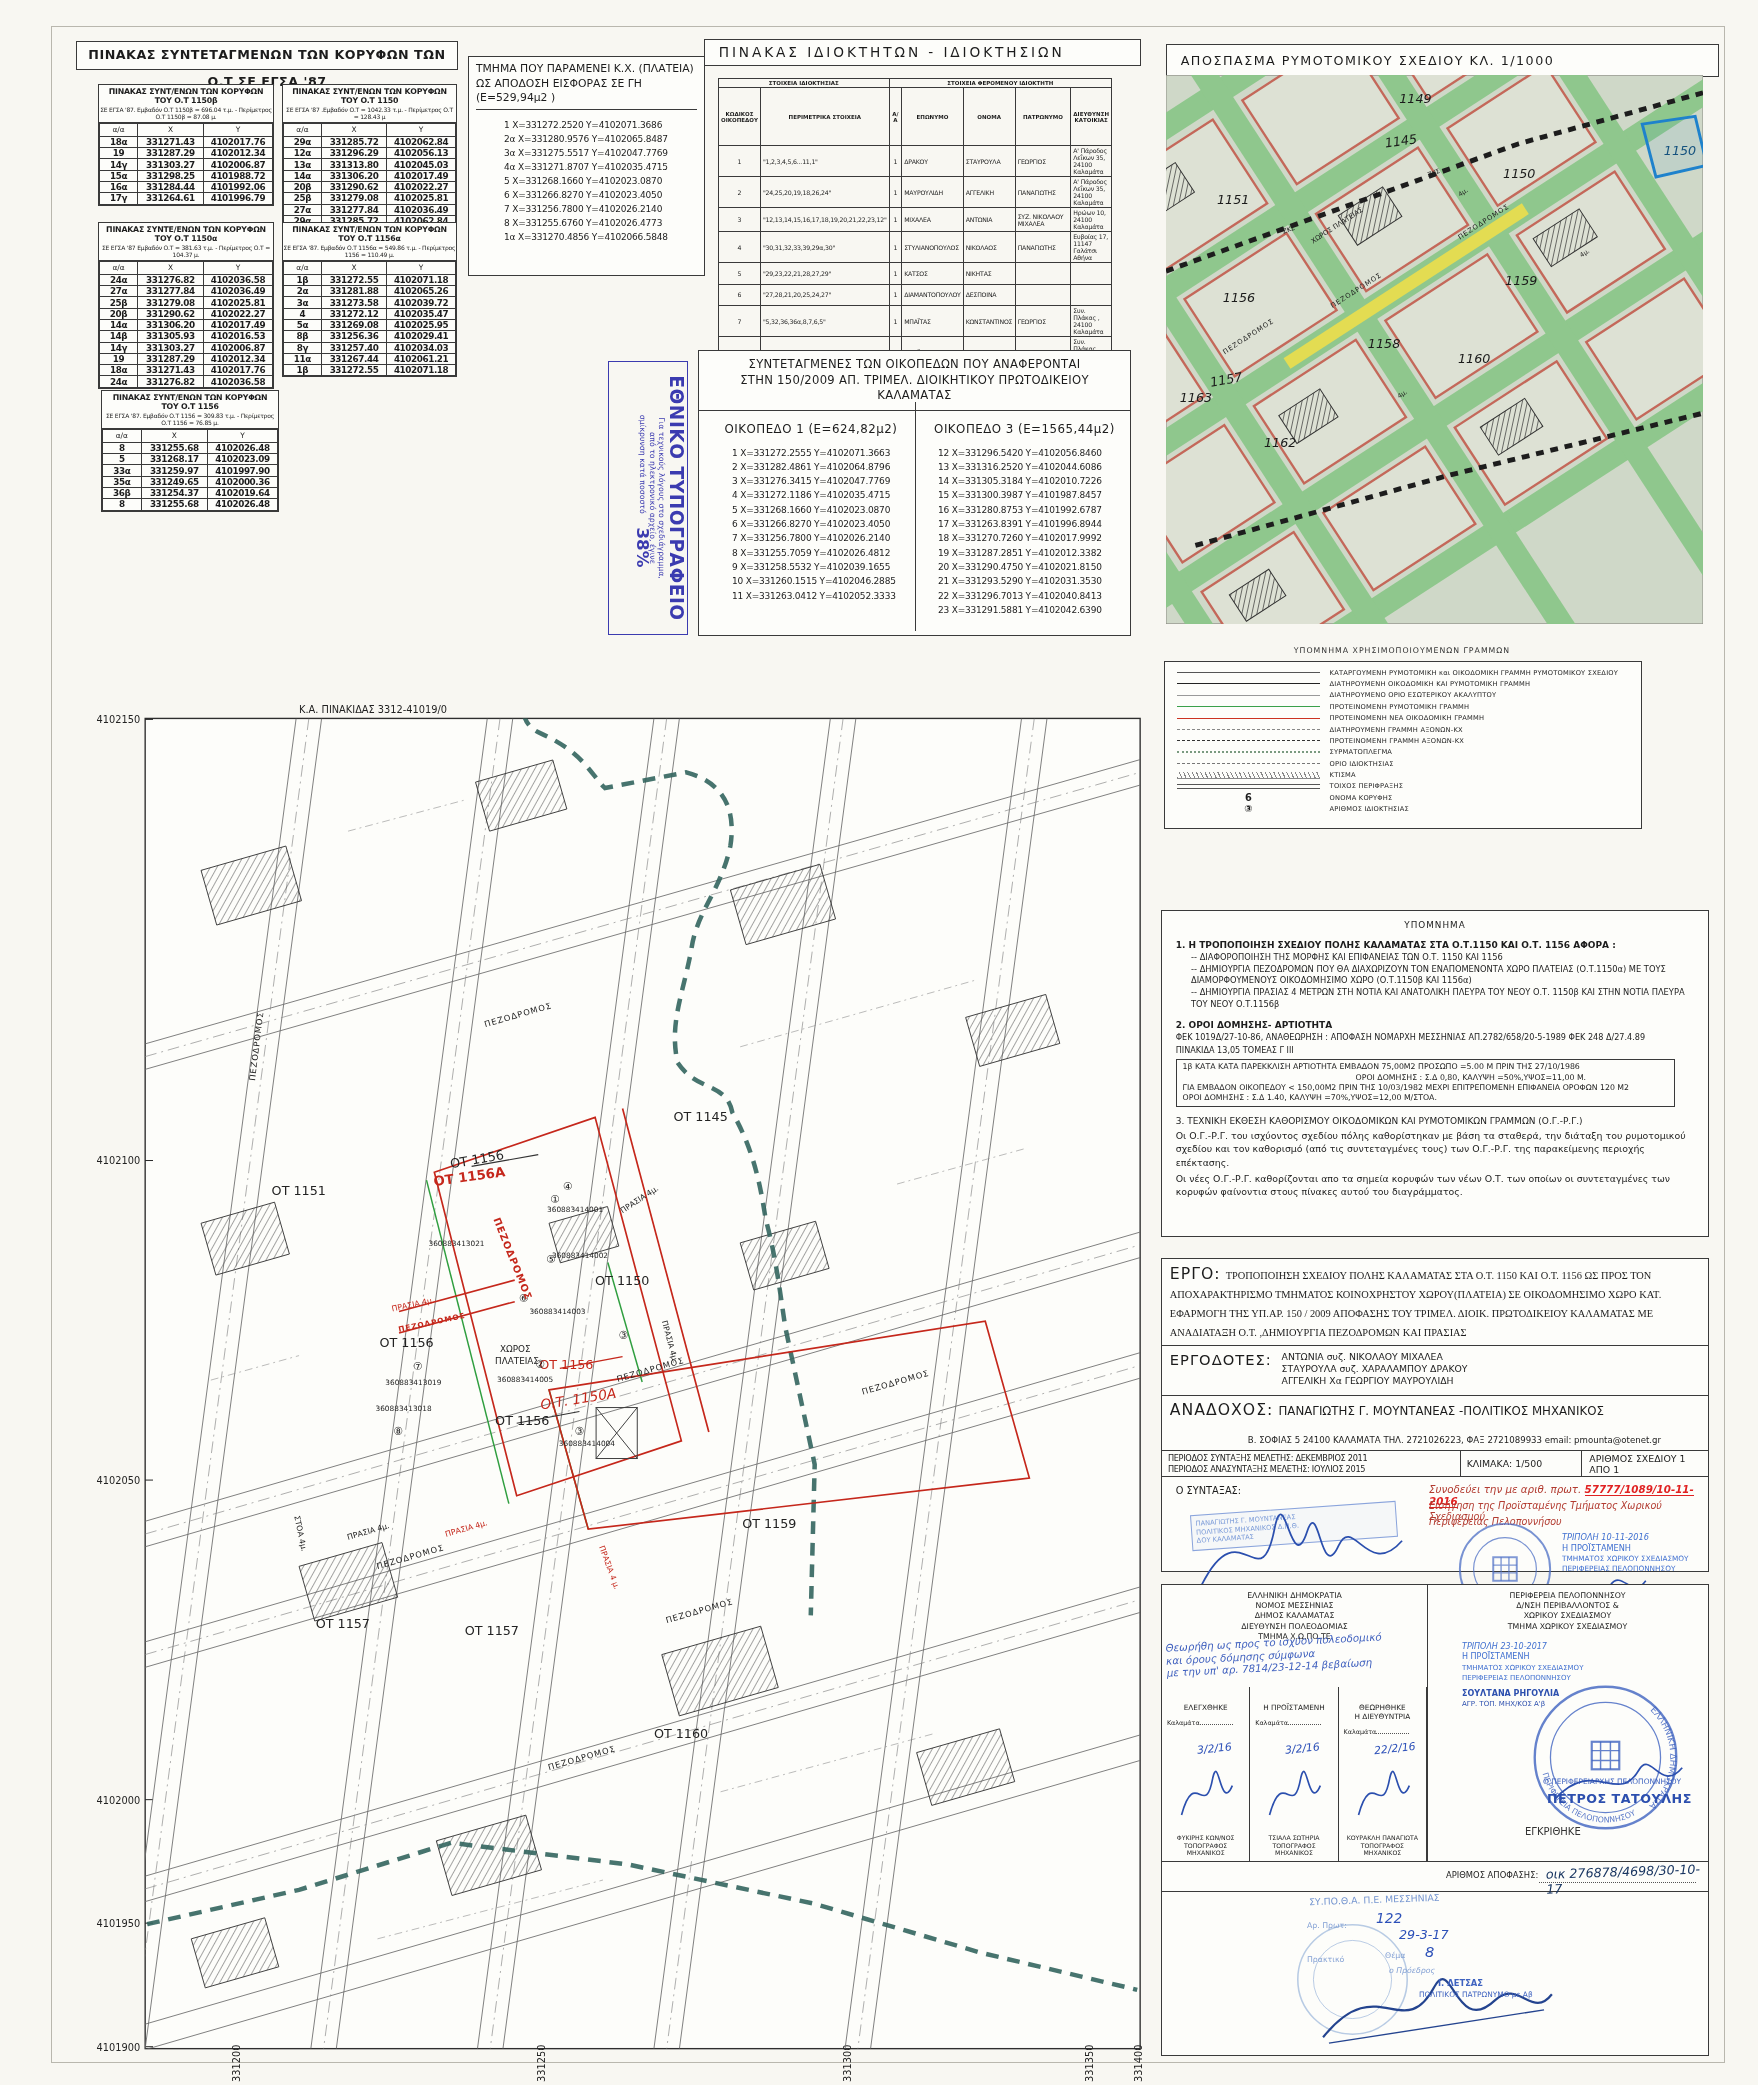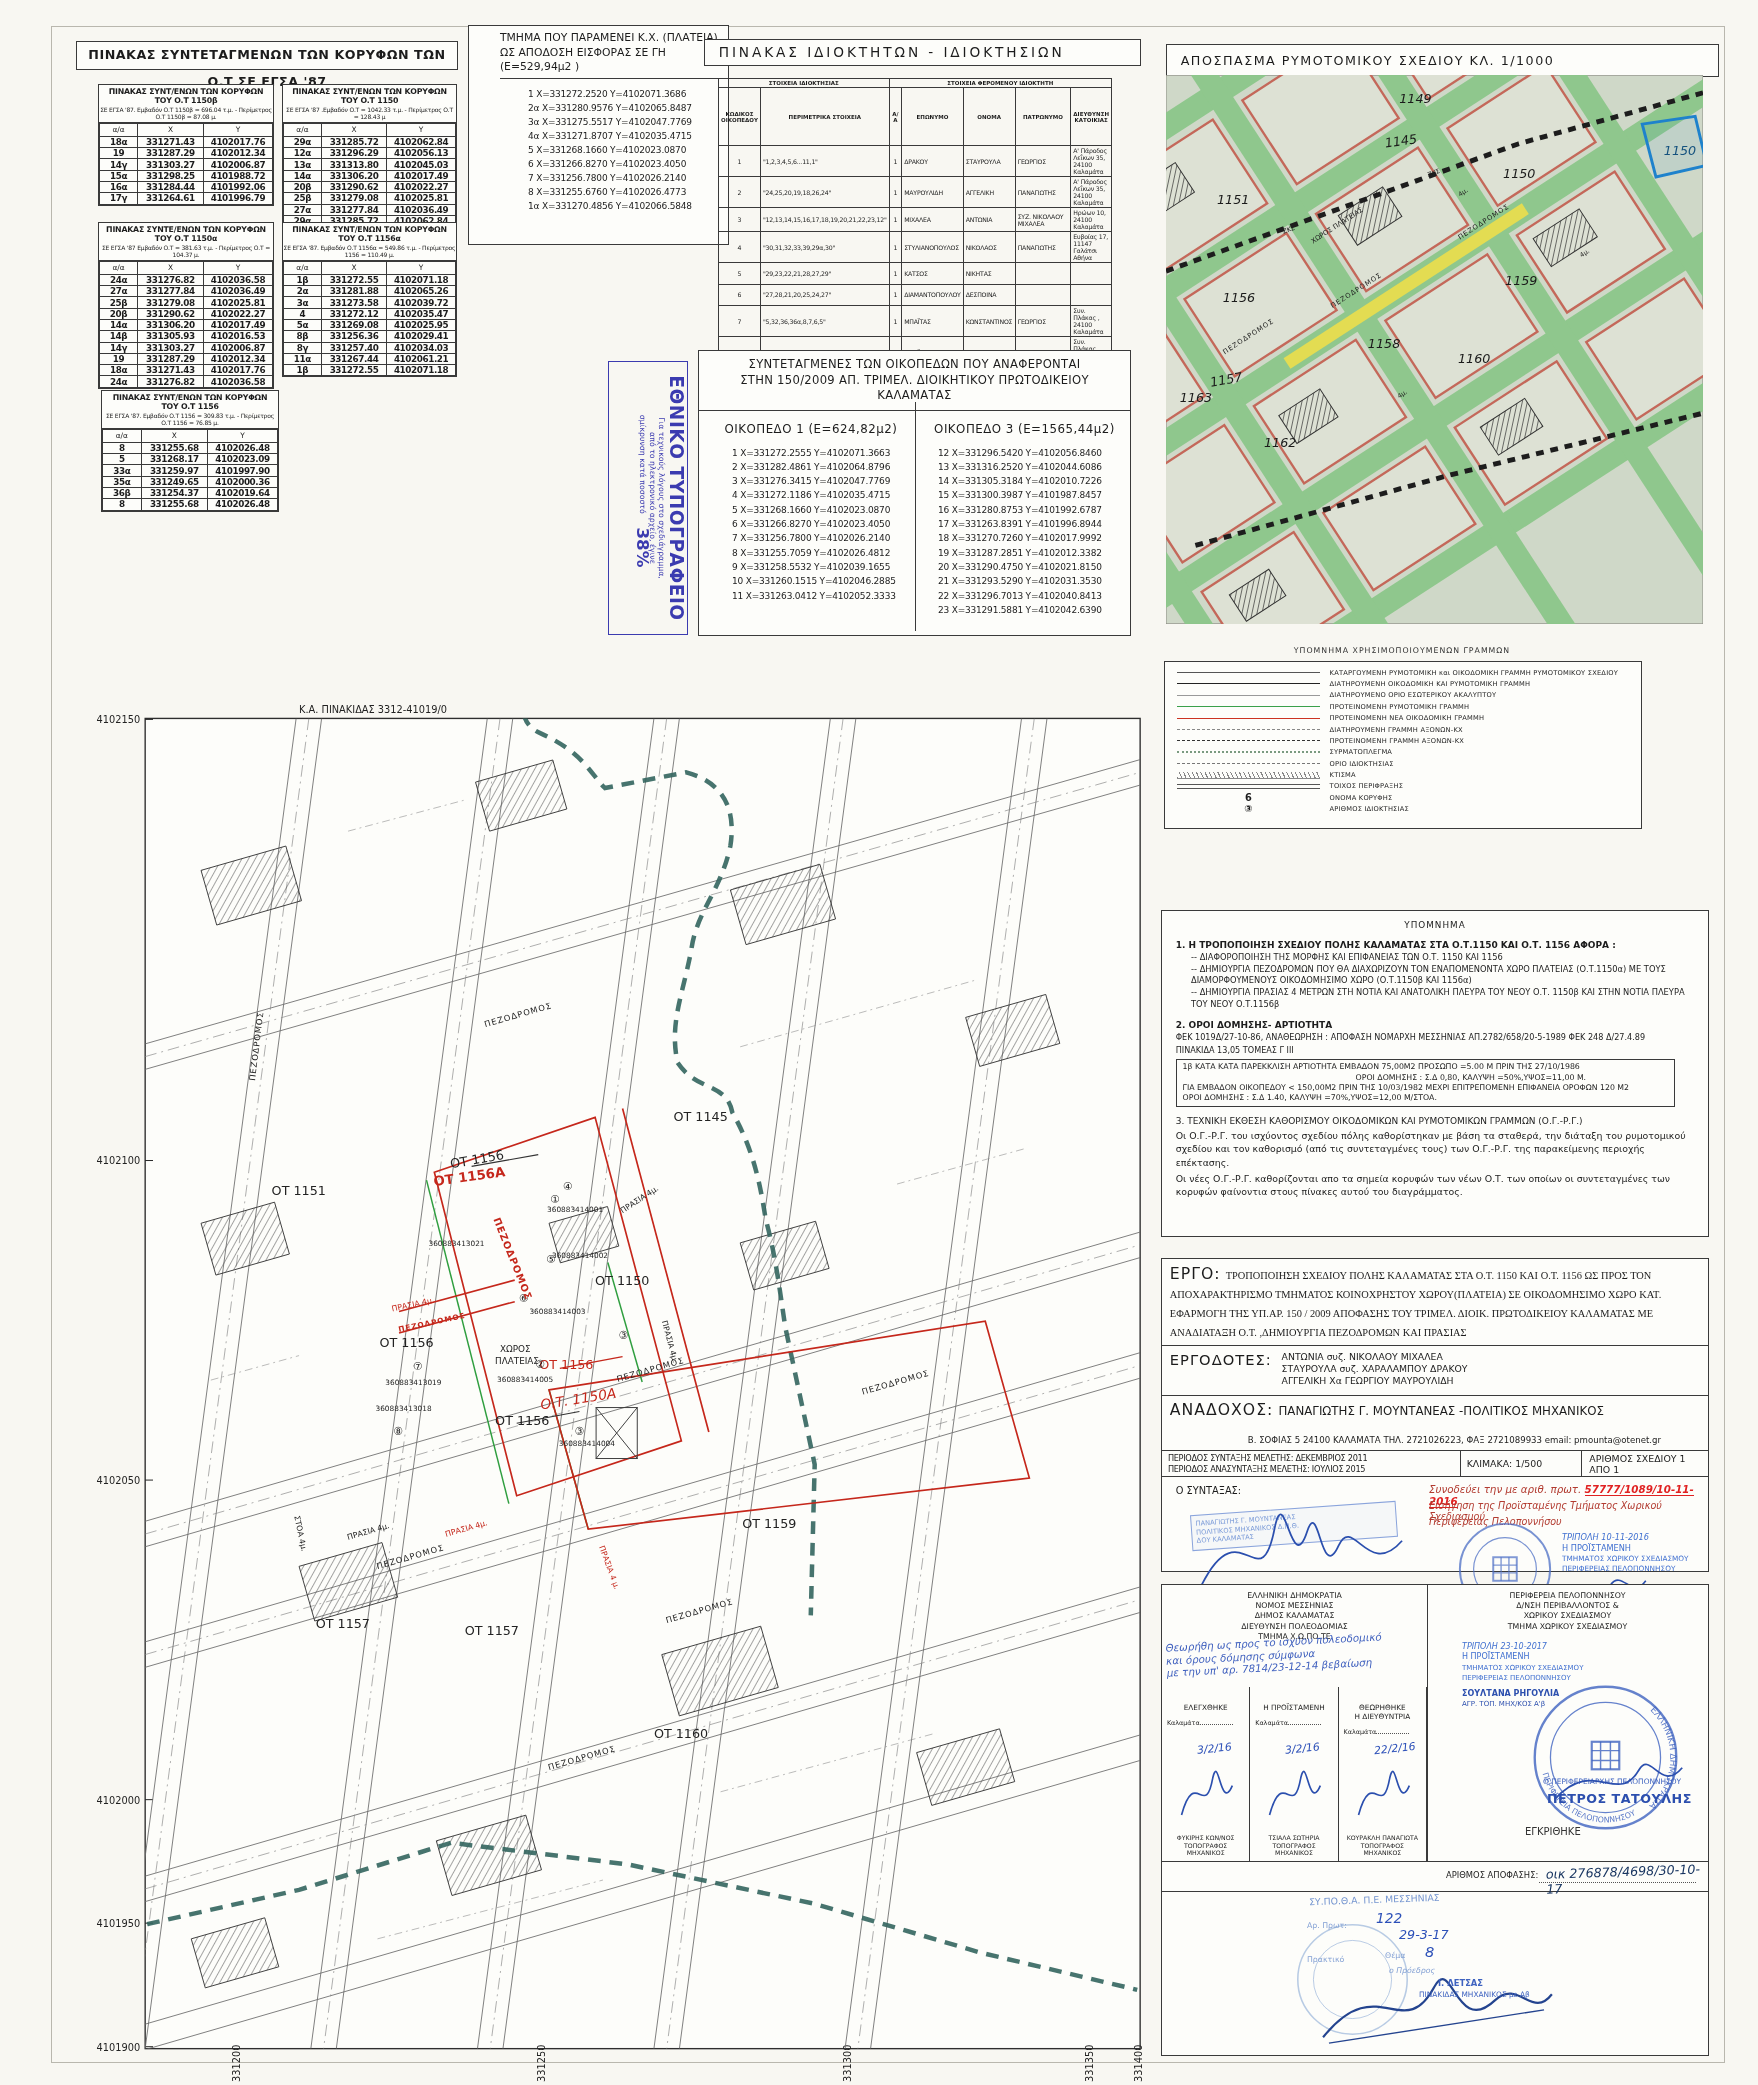--- a/index.html
+++ b/index.html
@@ -362,21 +362,21 @@
           </tr>
           <tr>
             <td>8</td>
             <td>331255.68</td>
             <td>4102026.48</td>
           </tr>
         </tbody>
       </table>
   </div>
 
-  <div class="abs box" style="left:468px;top:25px;width:235px;height:218px;padding-left:24px;">
+  <div class="abs box" style="left:468px;top:56px;width:235px;height:218px;">
     <div class="pl-title">
       <div>ΤΜΗΜΑ ΠΟΥ ΠΑΡΑΜΕΝΕΙ Κ.Χ. (ΠΛΑΤΕΙΑ)</div>
       <div style="border-bottom:1.2px solid #3a3a3a;padding-bottom:2.9px;">ΩΣ ΑΠΟΔΟΣΗ ΕΙΣΦΟΡΑΣ ΣΕ ΓΗ (Ε=529,94μ2 )</div>
     </div>
     <div class="pl-list">
         <div>1   X=331272.2520  Y=4102071.3686</div>
         <div>2α  X=331280.9576  Y=4102065.8487</div>
         <div>3α  X=331275.5517  Y=4102047.7769</div>
         <div>4α  X=331271.8707  Y=4102035.4715</div>
         <div>5   X=331268.1660  Y=4102023.0870</div>
@@ -910,21 +910,21 @@
       <div class="abs faint" style="left:227px;top:74px;color:#5b82c8;font-size:7.8px;font-style:italic;">ο Πρόεδρος</div>
       <svg class="abs" style="left:127px;top:23.5px;" width="127" height="127" viewBox="0 0 130 130">
         <circle cx="65" cy="65" r="56" fill="none" stroke="#7fa2d2" stroke-width="1.6" opacity="0.55"></circle>
         <circle cx="65" cy="65" r="40" fill="none" stroke="#7fa2d2" stroke-width="1" opacity="0.55"></circle>
       </svg>
       <svg class="abs" style="left:147px;top:69px;" width="255" height="88" viewBox="0 0 260 90">
         <path d="M14,78 C70,8 96,86 128,26 C146,-6 150,78 190,40 C214,18 228,60 248,34" stroke="#24448f" stroke-width="2.2" fill="none"></path>
         <path d="M20,84 L240,50" stroke="#24448f" stroke-width="1.4" fill="none"></path>
       </svg>
       <div class="abs" style="left:276px;top:86px;color:#3f63c0;font-size:8.4px;font-weight:bold;">Ι. ΛΕΤΣΑΣ</div>
-      <div class="abs" style="left:257px;top:98px;color:#3f63c0;font-size:7.4px;">ΠΙΝΑΚΙΔΑΣ ΜΗΧΑΝΙΚΟΣ με Αβ</div>
+      <div class="abs" style="left:257px;top:98px;color:#3f63c0;font-size:7.4px;">ΠΟΛΙΤΙΚΟΣ ΠΑΤΡΩΝΥΜΟ με Αβ</div>
     </div>
   </div>
 
   <svg class="abs" style="left:54px;top:635px;" width="1093" height="1451" viewBox="0 0 1115 1480">
     <defs>
       <pattern id="ph" width="6" height="6" patternUnits="userSpaceOnUse" patternTransform="rotate(45)">
         <line x1="0" y1="0" x2="0" y2="6" stroke="#555" stroke-width="1.1"></line>
       </pattern>
       <clipPath id="pf">
           <rect x="93" y="85" width="1015" height="1357"></rect>

